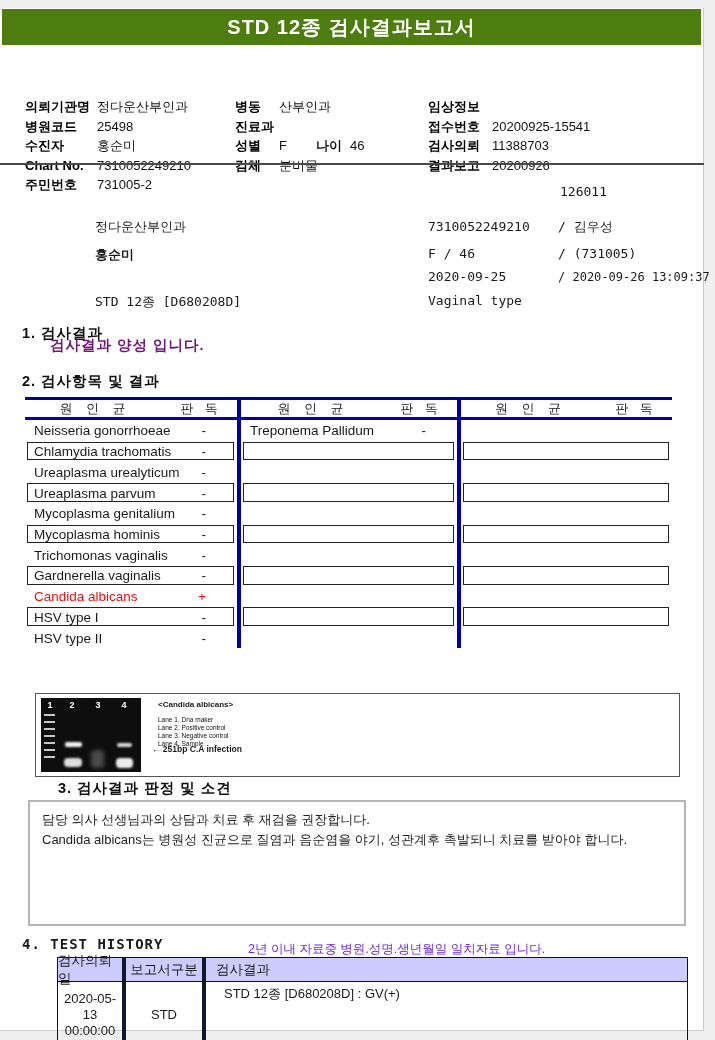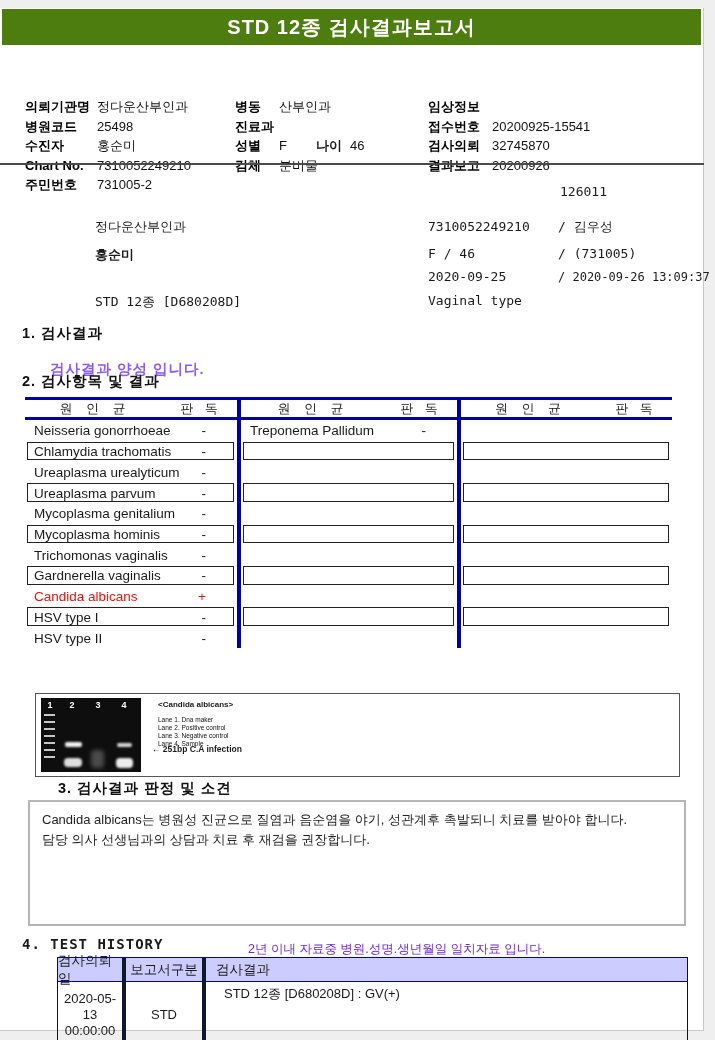--- a/index.html
+++ b/index.html
@@ -34,21 +34,21 @@
   .ri-patient { left:95px; top:238px; font-weight:bold; }
   .ri-test { left:95px; top:285px; }
   .rr { left:428px; }
   .rr1 { top:210px; } .rr2 { top:238px; } .rr3 { top:261px; } .rr4 { top:285px; }
   .wcol { display:inline-block; width:130px; }
   .small-dt { font-size:12px; }
 
   
   .s-head { position:absolute; left:22px; font-weight:bold; font-size:14.5px; color:#111; letter-spacing:1px; }
   .s1h { top:316px; }
-  .s1result { position:absolute; left:50px; top:352px; font-weight:bold; font-size:14.5px; color:#8b5cf6; letter-spacing:1px; }
+  .s1result { position:absolute; left:50px; top:328px; font-weight:bold; font-size:14.5px; color:#701a75; letter-spacing:1px; }
   .s2h { top:364px; }
   .s3h { top:771px;margin-left:36px; }
 
   
   .stdtable { position:absolute; left:25px; top:389px; width:647px; height:251px; display:flex; }
   .tgroup { position:relative; }
   .tg1 { width:212px; } .tg2 { width:220px; border-left:4px solid #0000a2; } .tg3 { width:215px; border-left:4px solid #0000a2; }
   .thead { height:23px; border-top:3px solid #0000a2; border-bottom:3px solid #0000a2;
            display:flex; align-items:center; font-size:13px; color:#222; }
   .th-name { flex:1; text-align:center; letter-spacing:5px; }
@@ -113,21 +113,21 @@
       </div>
     <div class="pi-col c2" id="pi-col-2" style="left:235px">
         <div class="pi-row"><span class="pi-label">병동</span><span class="pi-value">산부인과</span></div>
         <div class="pi-row"><span class="pi-label">진료과</span><span class="pi-value"></span></div>
         <div class="pi-row"><span class="pi-label">성별</span><span class="pi-value pi-val-w">F</span><span class="pi-label2">나이</span><span class="pi-value">46</span></div>
         <div class="pi-row"><span class="pi-label">검체</span><span class="pi-value">분비물</span></div>
       </div>
     <div class="pi-col c3" id="pi-col-3" style="left:428px">
         <div class="pi-row"><span class="pi-label">임상정보</span><span class="pi-value"></span></div>
         <div class="pi-row"><span class="pi-label">접수번호</span><span class="pi-value">20200925-15541</span></div>
-        <div class="pi-row"><span class="pi-label">검사의뢰</span><span class="pi-value">32745870</span></div>
+        <div class="pi-row"><span class="pi-label">검사의뢰</span><span class="pi-value">11388703</span></div>
         <div class="pi-row"><span class="pi-label">결과보고</span><span class="pi-value">20200926</span></div>
       </div>
 
     <div class="divider"></div>
 
     <div class="refnum mono">126011</div>
 
     <div class="ri ri-clinic mono">정다운산부인과</div>
     <div class="ri ri-patient mono">홍순미</div>
     <div class="ri ri-test mono">STD 12종 [D680208D]</div>
@@ -318,22 +318,22 @@
           <div class="legline">Lane 1. Dna maker</div>
           <div class="legline">Lane 2. Positive control</div>
           <div class="legline">Lane 3. Negative control</div>
           <div class="legline">Lane 4. Sample</div>
         </div>
       <div class="figarrow">←  251bp C.A infection</div>
     </div>
 
     <div class="s-head s3h">3. 검사결과 판정 및 소견</div>
     <div class="s3box" id="s3-box">
+        <div class="s3line">담당 의사 선생님과의 상담과 치료 후 재검을 권장합니다.</div>
         <div class="s3line">Candida albicans는 병원성 진균으로 질염과 음순염을 야기, 성관계후 촉발되니 치료를 받아야 합니다.</div>
-        <div class="s3line">담당 의사 선생님과의 상담과 치료 후 재검을 권장합니다.</div>
       </div>
 
     <div class="s4h">4. TEST HISTORY</div>
     <div class="s4note">2년 이내 자료중 병원.성명.생년월일 일치자료 입니다.</div>
     <div class="hist" id="hist-table">
         <div class="hist-row hist-head">
           <div class="hcell hc1">검사의뢰일</div>
           <div class="hcell hc2">보고서구분</div>
           <div class="hcell hc3">검사결과</div>
         </div>

